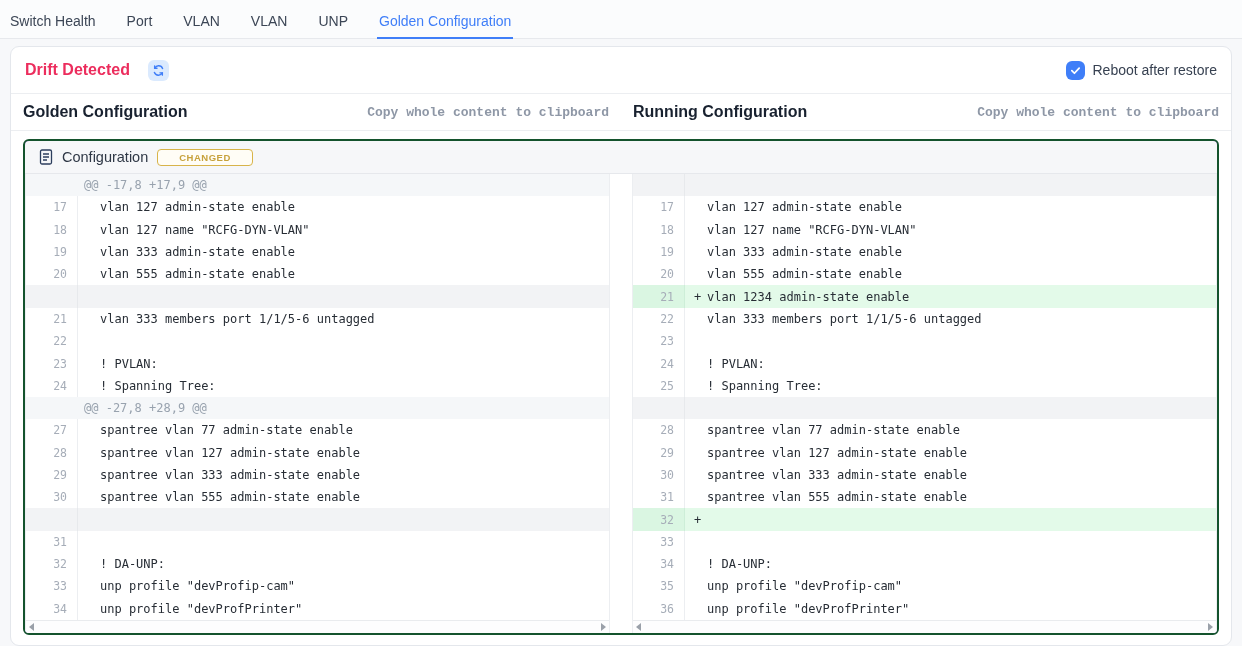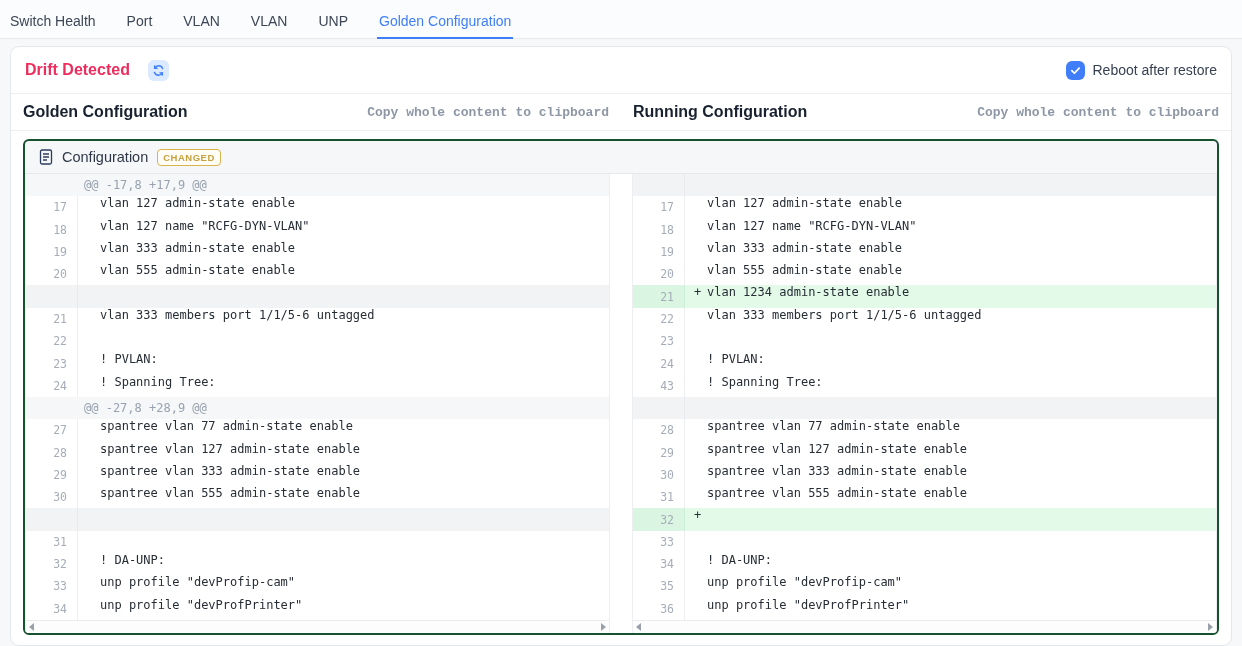--- a/index.html
+++ b/index.html
@@ -83,21 +83,21 @@
     display: flex; align-items: center; gap: 9px;
     background: #f6f7f9;
     border-bottom: 1px solid #e6e8ec;
     height: 33px; padding: 0 14px;
   }
   .file-header svg { width: 14px; height: 16px; }
   .file-name { font-size: 14.5px; color: #2f3846; }
   .badge-changed {
     border: 1px solid #d8b44a; color: #c7a23c; background: #fffdf6;
     font-size: 9.5px; font-weight: 600; letter-spacing: .5px;
-    padding: 2px 5px; border-radius: 4px;
+    padding: 2px 21px; border-radius: 4px;
   }
   
   .panes { display: flex; gap: 22px; background: #fff; }
   .pane {
     flex: 1; min-width: 0;
     border-left: 1px solid #eceef1;
     border-right: 1px solid #eceef1;
     display: flex; flex-direction: column;
   }
   .rows { flex: 1; }
@@ -105,21 +105,21 @@
     display: flex; height: 22.3px; align-items: center;
     font-family: "DejaVu Sans Mono", monospace;
     font-size: 12px; white-space: pre; overflow: hidden;
   }
   .drow .gut {
     flex: 0 0 52px; text-align: right; padding-right: 10px;
     color: #a6adb8; font-size: 11.5px;
     border-right: 1px solid #eceef1;
     align-self: stretch; display: flex; align-items: center; justify-content: flex-end; padding-left: 12px;
   }
-  .drow .code { padding-left: 9px; color: #272d35; display: flex; align-items: flex-start; align-self: stretch; flex: 1; }
+  .drow .code { padding-left: 9px; color: #272d35; display: flex; align-items: center; align-self: stretch; flex: 1; }
   .drow .prefix { display: inline-block; width: 13px; }
   .drow.hunk {
     background: #f5f7f9; color: #98a2ae;
     padding-left: 58px;
   }
   .drow.placeholder { background: #f2f3f5; }
   .drow.placeholder .gut { border-right-color: #e7e9ec; }
   .drow.added .code { background: #e3fae9; }
   .drow.added .gut { background: #daf6e2; border-right-color: #cdeed8; }
   
@@ -222,21 +222,21 @@
           <div class="rows">
               <div class="drow placeholder"><span class="gut"></span><span class="code"><span class="prefix"></span><span></span></span></div>
               <div class="drow line"><span class="gut">17</span><span class="code"><span class="prefix"></span><span>vlan 127 admin-state enable</span></span></div>
               <div class="drow line"><span class="gut">18</span><span class="code"><span class="prefix"></span><span>vlan 127 name "RCFG-DYN-VLAN"</span></span></div>
               <div class="drow line"><span class="gut">19</span><span class="code"><span class="prefix"></span><span>vlan 333 admin-state enable</span></span></div>
               <div class="drow line"><span class="gut">20</span><span class="code"><span class="prefix"></span><span>vlan 555 admin-state enable</span></span></div>
               <div class="drow added"><span class="gut">21</span><span class="code"><span class="prefix">+</span><span>vlan 1234 admin-state enable</span></span></div>
               <div class="drow line"><span class="gut">22</span><span class="code"><span class="prefix"></span><span>vlan 333 members port 1/1/5-6 untagged</span></span></div>
               <div class="drow line"><span class="gut">23</span><span class="code"><span class="prefix"></span><span></span></span></div>
               <div class="drow line"><span class="gut">24</span><span class="code"><span class="prefix"></span><span>! PVLAN:</span></span></div>
-              <div class="drow line"><span class="gut">43</span><span class="code"><span class="prefix"></span><span>! Spanning Tree:</span></span></div>
+              <div class="drow line"><span class="gut">25</span><span class="code"><span class="prefix"></span><span>! Spanning Tree:</span></span></div>
               <div class="drow placeholder"><span class="gut"></span><span class="code"><span class="prefix"></span><span></span></span></div>
               <div class="drow line"><span class="gut">28</span><span class="code"><span class="prefix"></span><span>spantree vlan 77 admin-state enable</span></span></div>
               <div class="drow line"><span class="gut">29</span><span class="code"><span class="prefix"></span><span>spantree vlan 127 admin-state enable</span></span></div>
               <div class="drow line"><span class="gut">30</span><span class="code"><span class="prefix"></span><span>spantree vlan 333 admin-state enable</span></span></div>
               <div class="drow line"><span class="gut">31</span><span class="code"><span class="prefix"></span><span>spantree vlan 555 admin-state enable</span></span></div>
               <div class="drow added"><span class="gut">32</span><span class="code"><span class="prefix">+</span></span></div>
               <div class="drow line"><span class="gut">33</span><span class="code"><span class="prefix"></span><span></span></span></div>
               <div class="drow line"><span class="gut">34</span><span class="code"><span class="prefix"></span><span>! DA-UNP:</span></span></div>
               <div class="drow line"><span class="gut">35</span><span class="code"><span class="prefix"></span><span>unp profile "devProfip-cam"</span></span></div>
               <div class="drow line"><span class="gut">36</span><span class="code"><span class="prefix"></span><span>unp profile "devProfPrinter"</span></span></div>

